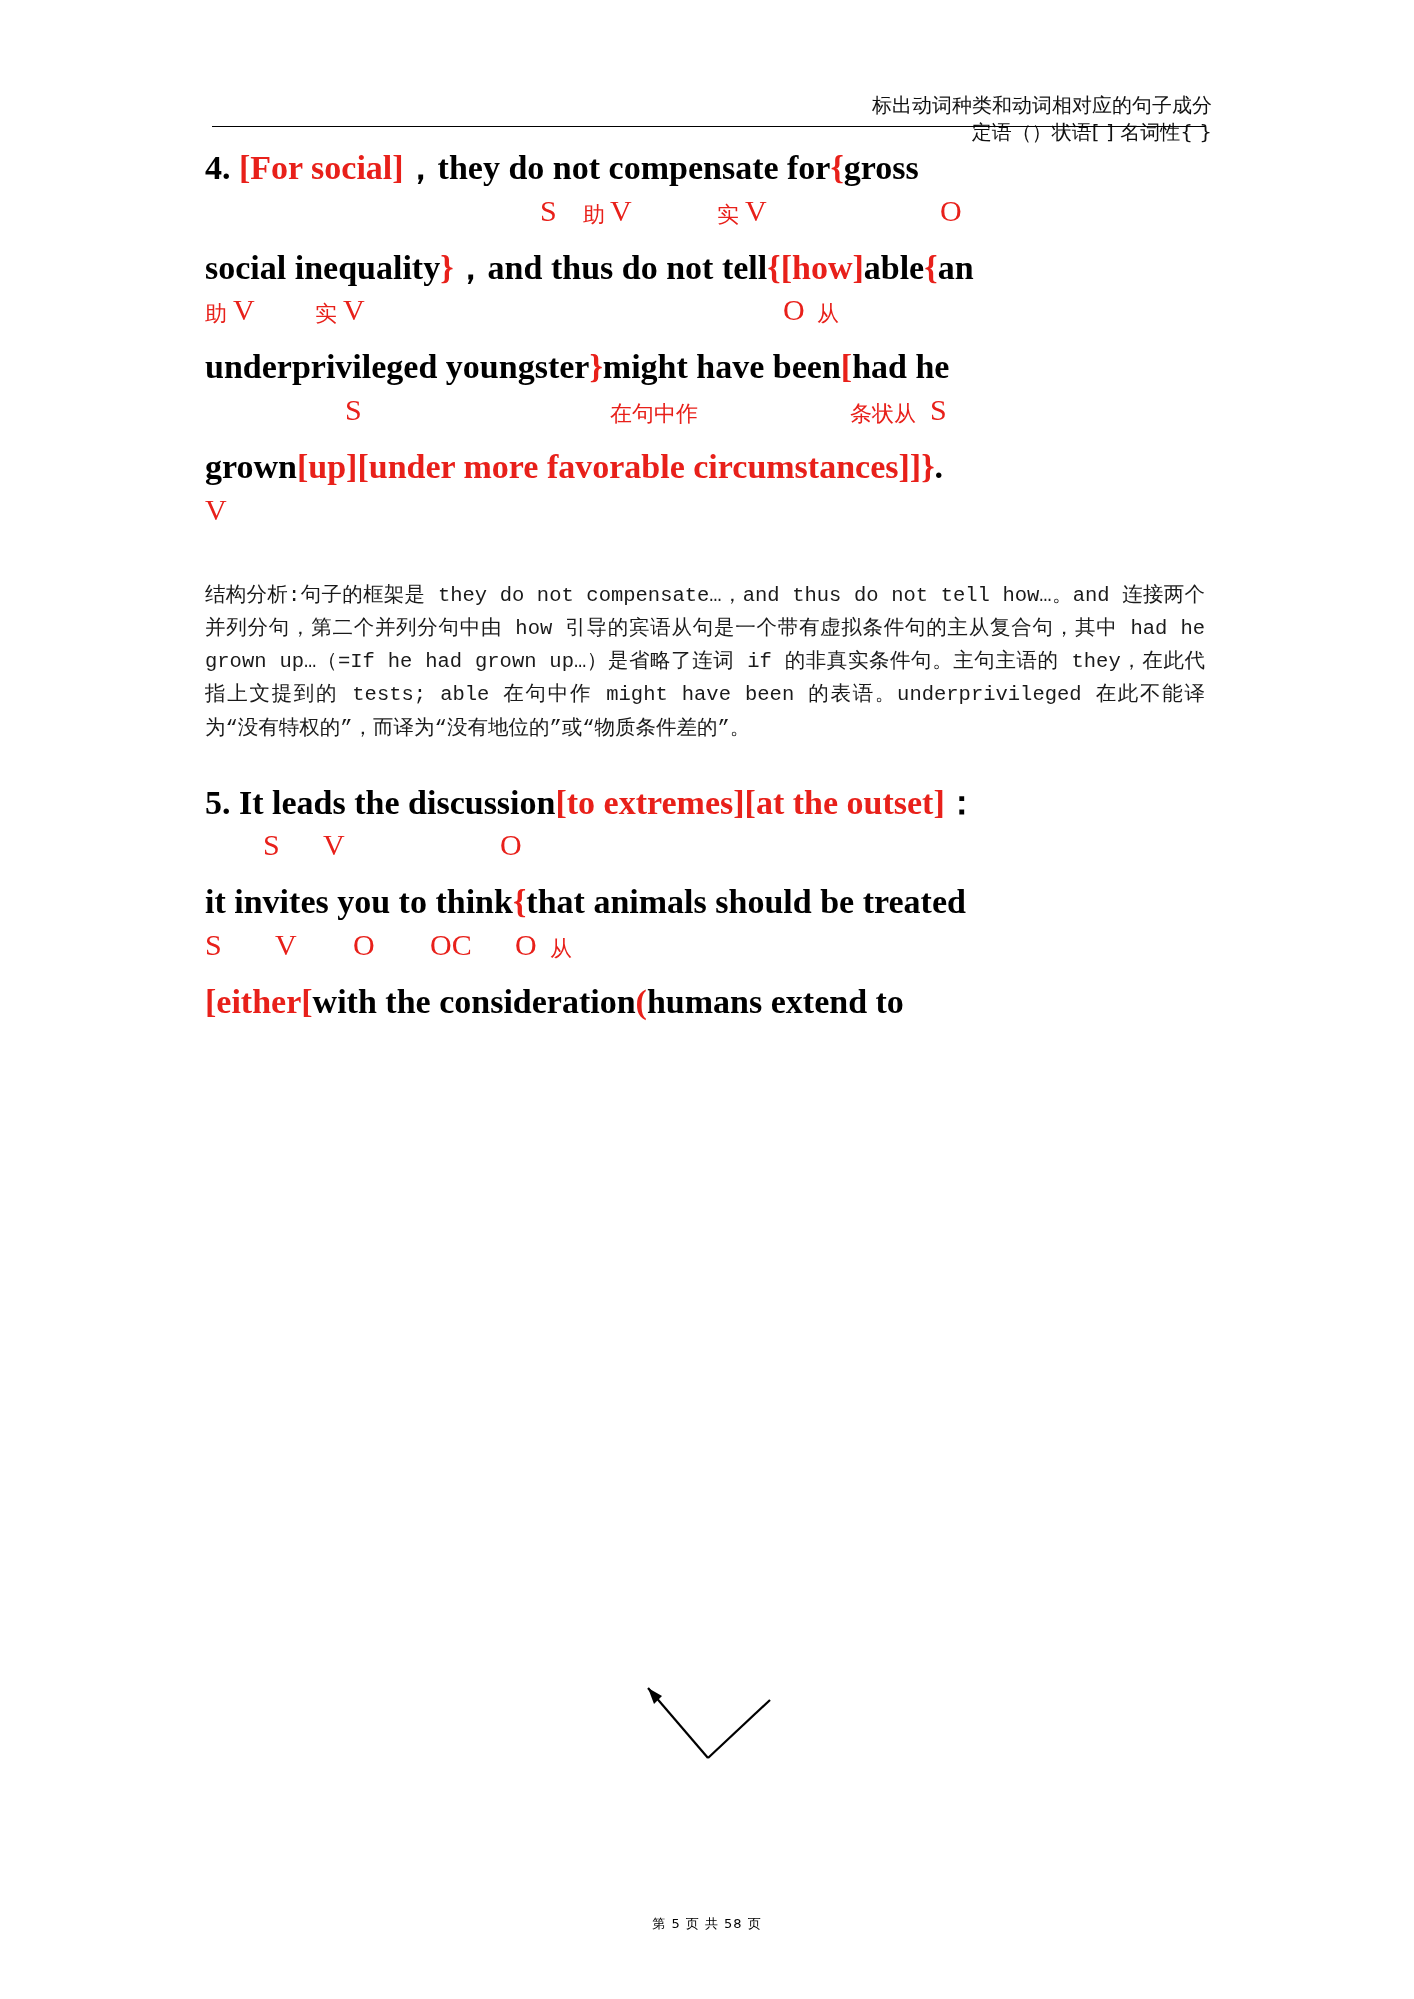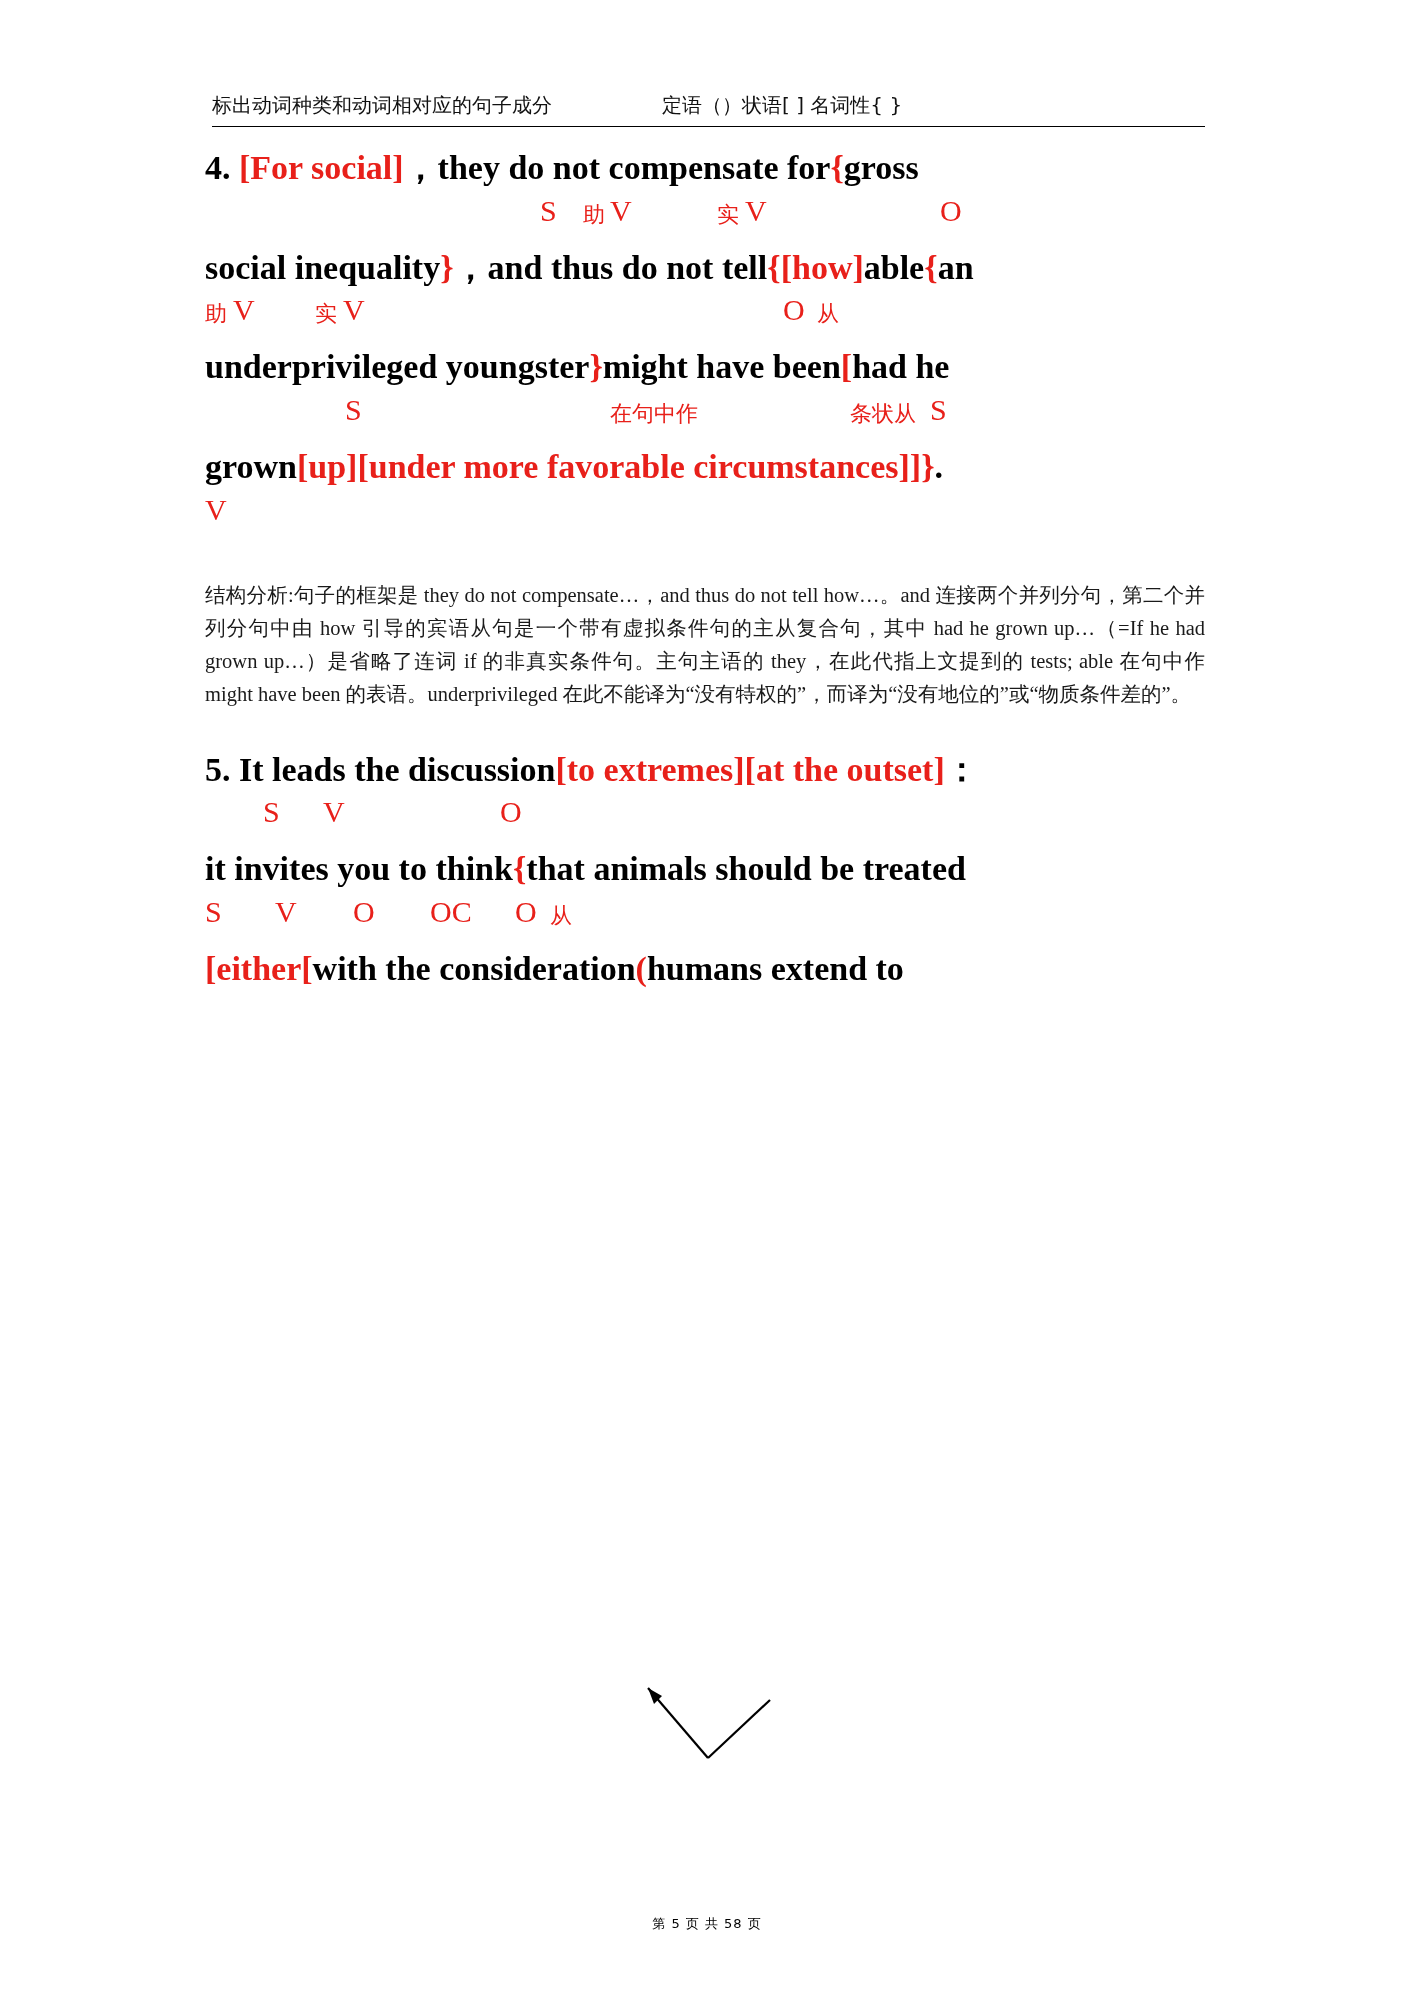--- a/index.html
+++ b/index.html
@@ -25,20 +25,21 @@
   .header {
     position: absolute;
     top: 92px;
     left: 212px;
     width: 1000px;
     display: flex;
     align-items: flex-end;
     font-size: 20px;
     font-family: "DejaVu Sans", sans-serif;
     color: #111;
+    flex-direction: column;
   }
   .header-left { white-space: nowrap; }
   .header-right { white-space: nowrap; margin-left: 110px; }
   .header-rule {
     position: absolute;
     top: 126px;
     left: 212px;
     width: 993px;
     border-top: 1.6px solid #000;
   }
@@ -71,21 +72,21 @@
   }
   .mark-cn {
     font-family: "DejaVu Sans", sans-serif;
     font-size: 22px;
   }
   .spacer-md { height: 40px; }
 
   
   .analysis {
     margin-top: 30px;
-    font-family: Liberation Serif, serif;
+    font-family: Liberation Mono, monospace;
     font-size: 20.5px;
     line-height: 1.62;
     text-align: justify;
     color: #1a1a1a;
     width: 1000px;
   }
   
   .footer {
     position: absolute;
     bottom: 66px;

